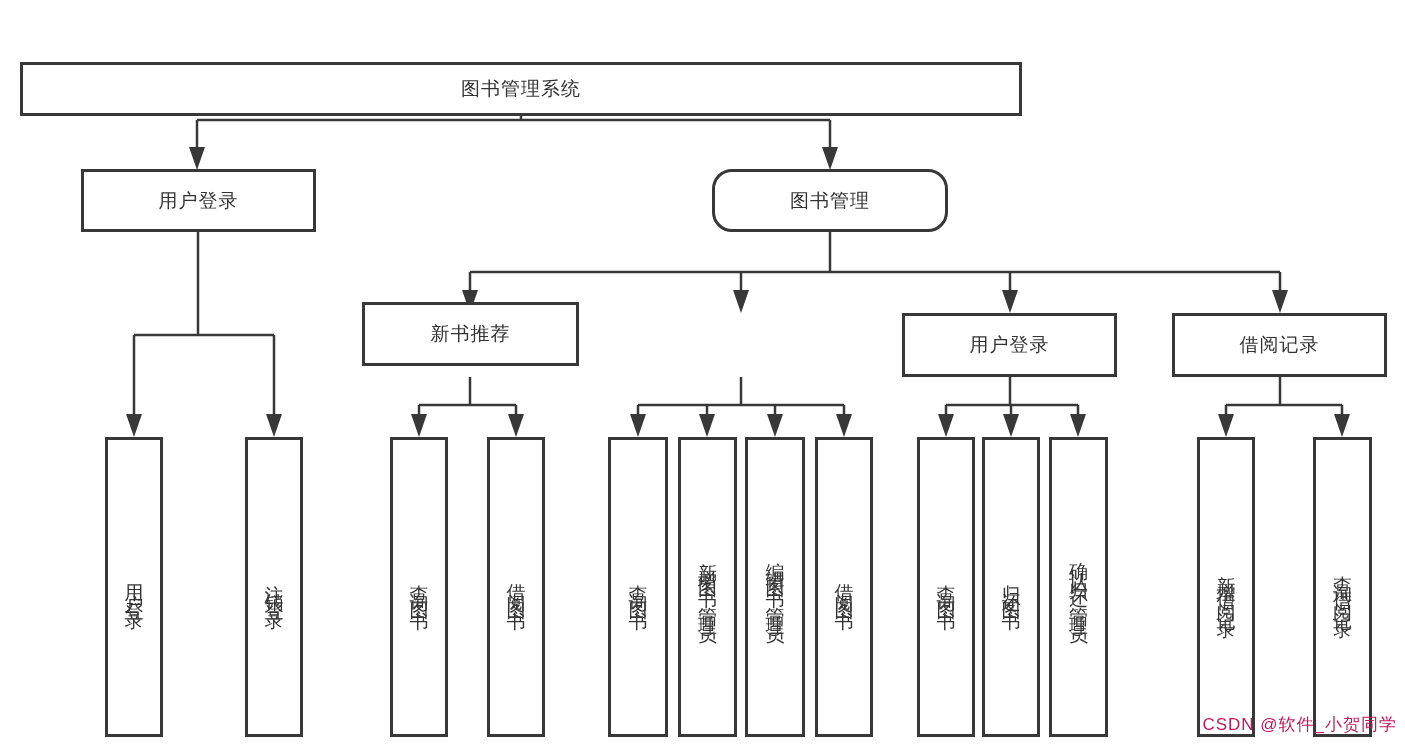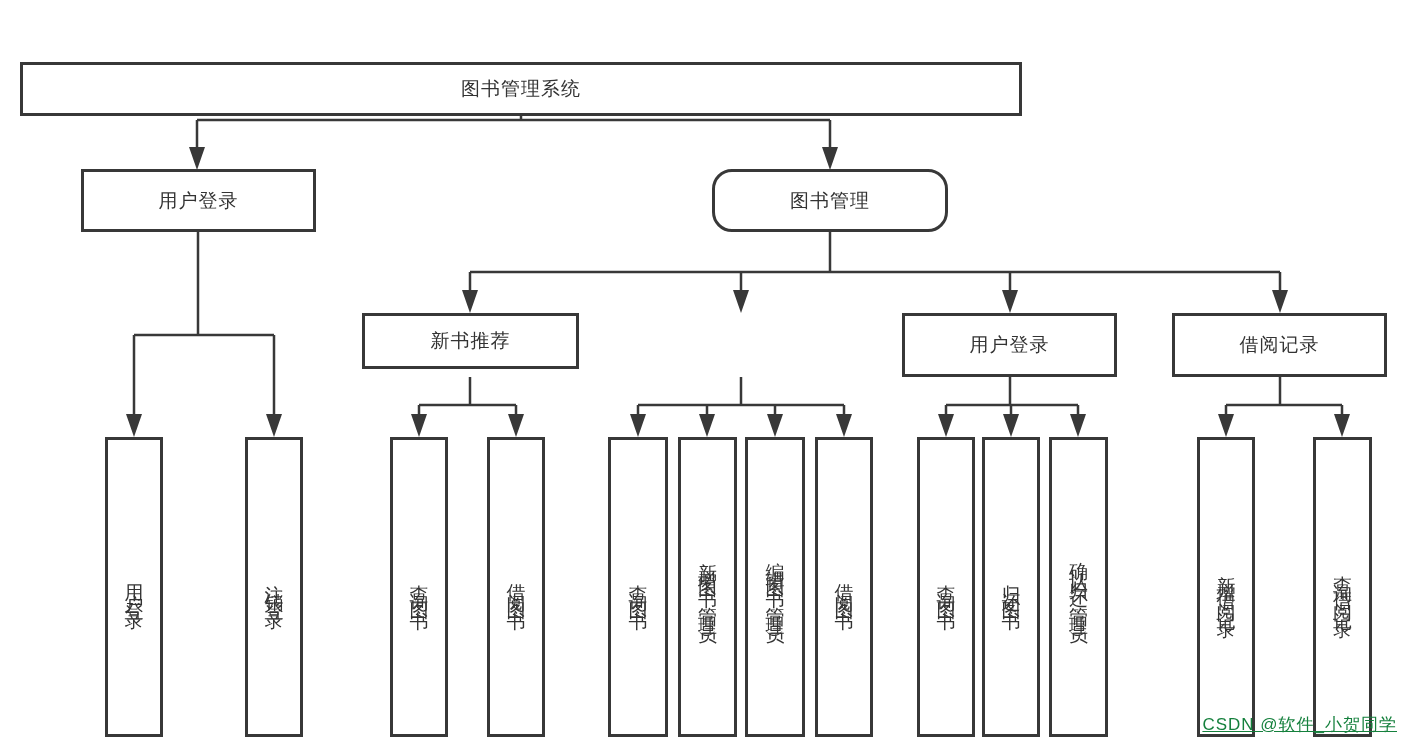--- a/index.html
+++ b/index.html
@@ -39,21 +39,21 @@
     writing-mode: vertical-rl;
     text-orientation: mixed;
     font-size: 19px;
     letter-spacing: 9px;
     color: #333333;
   }
   
   .n-root            { left: 20px;   top: 14px;  width: 1002px; height: 54px; margin-top: 48px; }
   .n-user-login      { left: 81px;   top: 169px; width: 235px;  height: 63px; }
   .n-book-mgmt       { left: 712px;  top: 169px; width: 236px;  height: 63px; border-radius: 20px; }
-  .n-new-books       { left: 362px;  top: 313px; width: 217px;  height: 56px; font-family: Liberation Serif, serif; }
+  .n-new-books       { left: 362px;  top: 302px; width: 217px;  height: 64px; font-family: Liberation Serif, serif; }
   .n-book-borrow     { left: 633px;  top: 313px; width: 217px;  height: 64px; }
   .n-current-borrow  { left: 902px;  top: 313px; width: 215px;  height: 64px; }
   .n-borrow-records  { left: 1172px; top: 313px; width: 215px;  height: 64px; }
   
   .leaf { top: 437px; height: 300px; border-width: 3px; }
   .l-u1 { left: 105px;  width: 58px; }
   .l-u2 { left: 245px;  width: 58px; }
   .l-n1 { left: 390px;  width: 58px; }
   .l-n2 { left: 487px;  width: 58px; }
   .l-b1 { left: 608px;  width: 60px; }
@@ -64,24 +64,23 @@
   .l-c2 { left: 982px;  width: 58px; }
   .l-c3 { left: 1049px; width: 59px; }
   .l-r1 { left: 1197px; width: 58px; }
   .l-r2 { left: 1313px; width: 59px; }
   .watermark {
     position: absolute;
     right: 8px;
     top: 713px;
     font-size: 17px;
     letter-spacing: 1px;
-    color: #15803d;
+    color: #be185d;
     z-index: 5;
     white-space: nowrap;
-    text-decoration: underline;
   }
 </style>
 </head>
 <body>
 
 <div class="stage">
 
   <svg class="connectors" viewBox="0 0 1405 747" xmlns="http://www.w3.org/2000/svg">
     <g stroke="#383838" stroke-width="2.5" fill="none">
 

